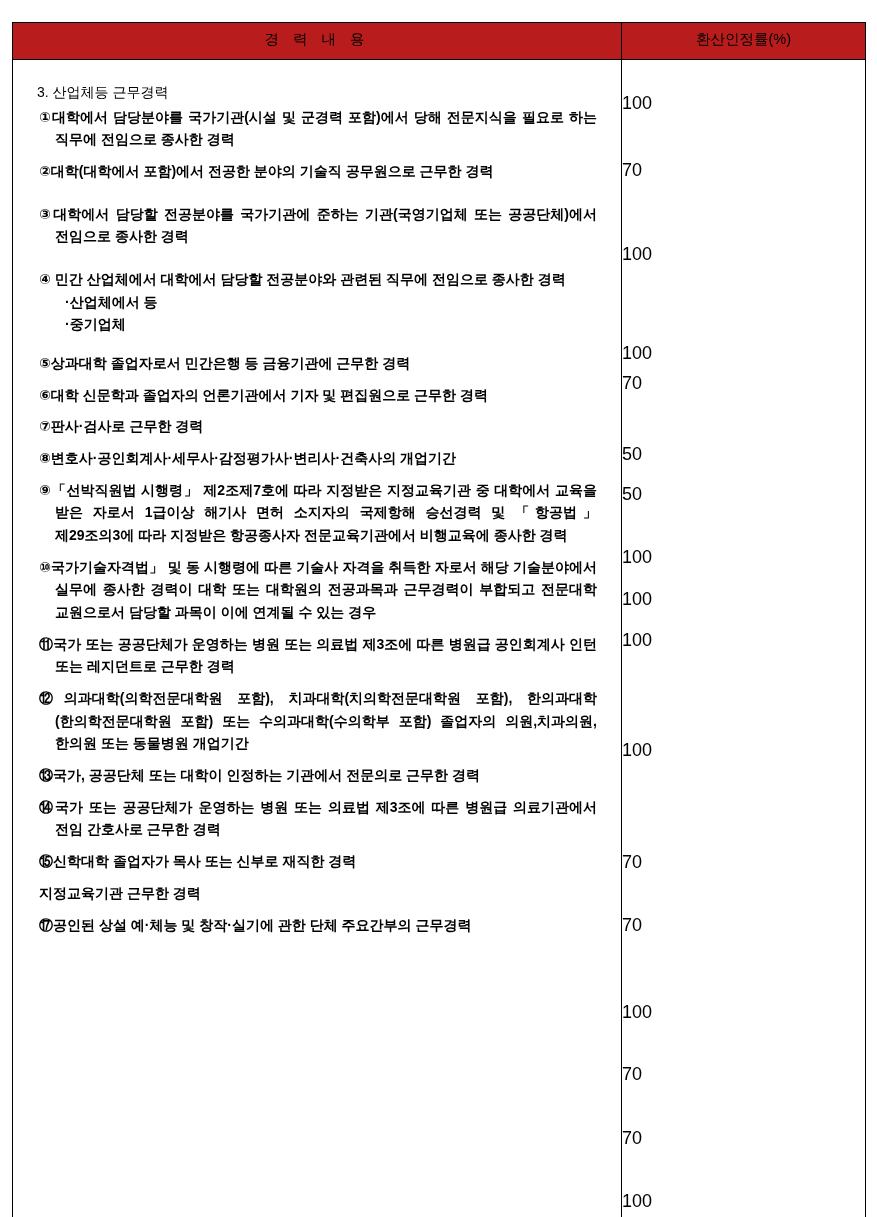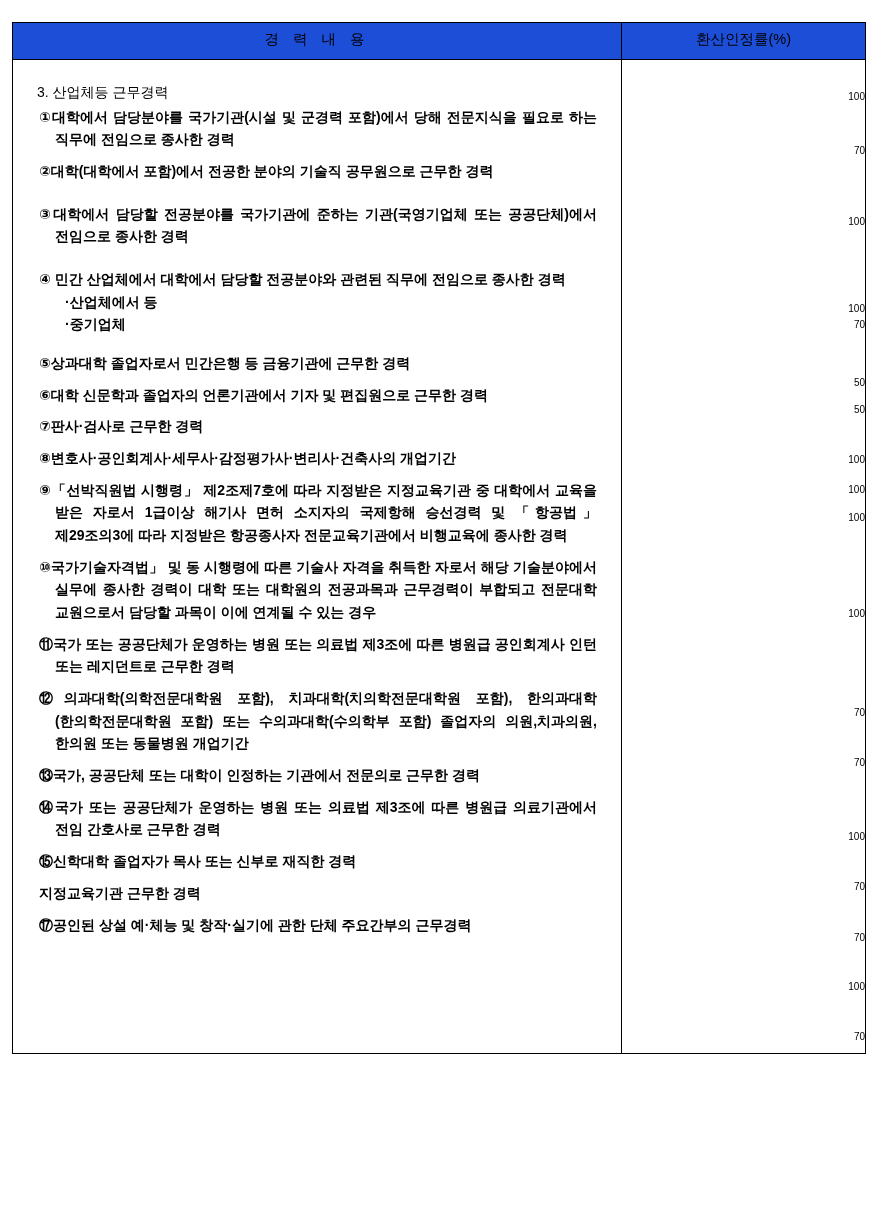--- a/index.html
+++ b/index.html
@@ -23,21 +23,21 @@
     width: 853px;
     border-collapse: collapse;
     table-layout: fixed;
   }
   table.career-table th,
   table.career-table td {
     border: 1px solid #000000;
     vertical-align: top;
   }
   thead th {
-    background: #1d4ed8;
+    background: #b91c1c;
     font-weight: normal;
     font-size: 14.5px;
     text-align: center;
     padding: 7px 0 7px 0;
     height: 22px;
   }
   th.col-content {
     width: 608px;
     letter-spacing: 5px;
   }
@@ -75,22 +75,22 @@
     text-indent: -16px;
     margin-bottom: 9px;
     font-weight: bold;
   }
   .item .sub {
     display: block;
     text-indent: 0;
     padding-left: 10px;
   }
   .rate-row {
-    font-size: 10px;
-    text-align: right;
+    font-size: 18px;
+    text-align: left;
     line-height: 1.62;
   }
 </style>
 </head>
 <body>
 
 <div class="page">
   <table class="career-table">
     <colgroup>
       <col class="col-content">

